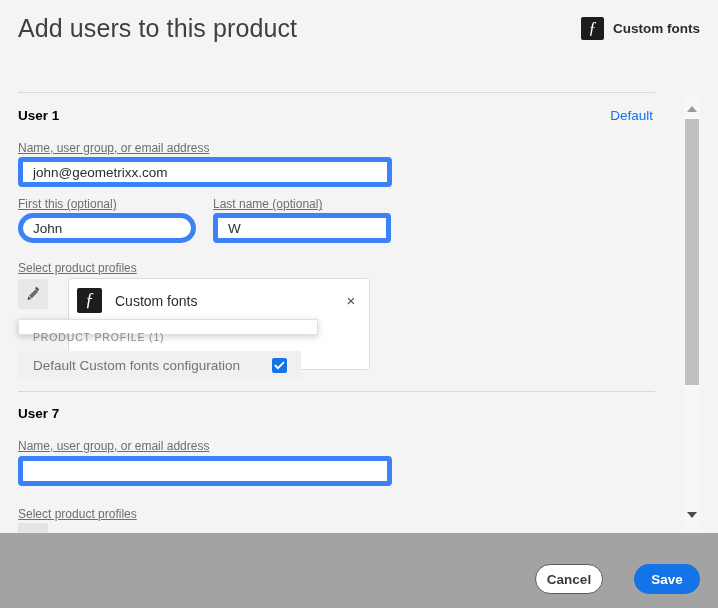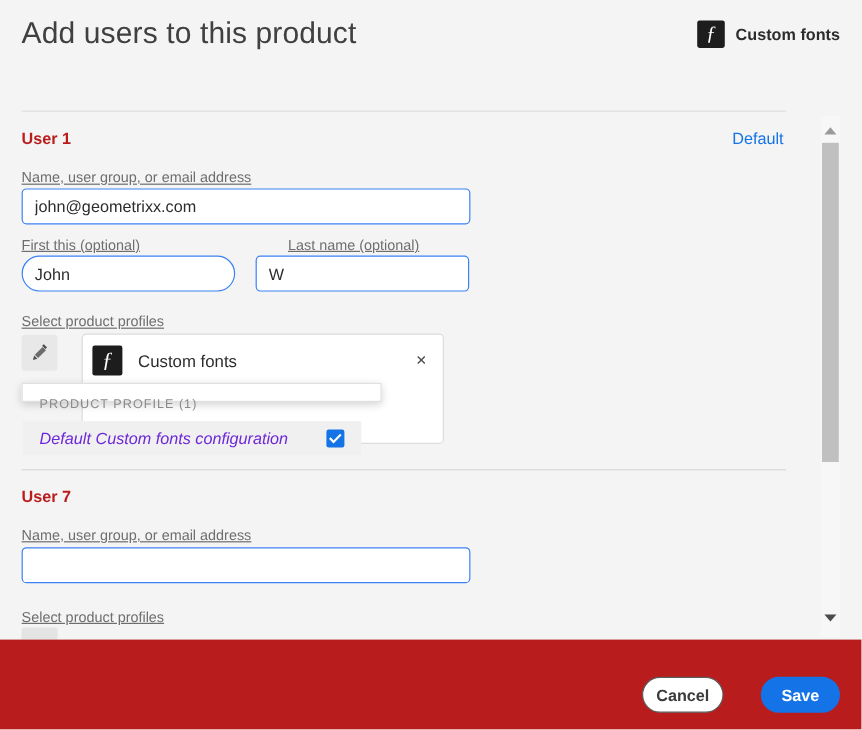--- a/index.html
+++ b/index.html
@@ -93,21 +93,21 @@
     background: #d8d8d8;
   }
   .divider.top { top: 0px; }
   .divider.mid { top: 299px; }
 
   .section-title {
     position: absolute;
     left: 18px;
     font-size: 13.5px;
     font-weight: bold;
-    color: #b91c1c;
+    color: #000000;
   }
   .remove-link {
     position: absolute;
     right: 65px;
     font-size: 13.5px;
     color: #1473e6;
     cursor: pointer;
     text-decoration: none;
   }
   .field-label {
@@ -115,21 +115,21 @@
     left: 18px;
     font-size: 12px;
     color: #6e6e6e;
     white-space: nowrap;
     text-decoration: underline;
   }
   .text-input {
     position: absolute;
     box-sizing: border-box;
     background: #ffffff;
-    border: 1px solid #3b82f6;
+    border: 5px solid #3b82f6;
     border-radius: 4px;
     height: 30px;
     font-family: "Liberation Sans", sans-serif;
     font-size: 13.5px;
     color: #2c2c2c;
     padding: 0 10px;
     outline: none;
   }
 
   
@@ -238,23 +238,22 @@
     height: 28px;
     background: #f0f0f0;
     display: flex;
     align-items: center;
     cursor: pointer;
   }
   .dropdown-option-label {
     position: absolute;
     left: 14px;
     font-size: 13.5px;
-    color: #6d28d9;
-    white-space: nowrap;
-    font-style: italic;
+    color: #737373;
+    white-space: nowrap;
   }
   .option-checkbox {
     position: absolute;
     left: 253px;
     width: 15px;
     height: 15px;
     background: #1473e6;
     border-radius: 2px;
     display: flex;
     align-items: center;
@@ -308,21 +307,21 @@
     cursor: pointer;
   }
 
   
   .footer {
     position: absolute;
     left: 0;
     bottom: 0;
     width: 718px;
     height: 75px;
-    background: #b91c1c;
+    background: #a3a3a3;
   }
   .btn {
     position: absolute;
     box-sizing: border-box;
     height: 30px;
     border-radius: 15px;
     font-family: "Liberation Sans", sans-serif;
     font-size: 13.5px;
     font-weight: bold;
     cursor: pointer;
@@ -368,21 +367,21 @@
 
   <div class="section-title" style="top:16px;">User 1</div>
   <a class="remove-link" style="top:16px;">Default</a>
 
   <div class="field-label" style="top:49px;">Name, user group, or email address</div>
   <input class="text-input" style="left: 18px; top: 65px; width: 374px;" value="john@geometrixx.com">
 
   <div class="field-label" style="top:105px;">First this (optional)</div>
   <input class="text-input" style="left: 18px; top: 121px; width: 178px; border-radius: 15px;" value="John">
 
-  <div class="field-label" style="left:213px; top:105px;margin-left:27px;">Last name (optional)</div>
+  <div class="field-label" style="left:213px; top:105px;">Last name (optional)</div>
   <input class="text-input" style="left: 213px; top: 121px; width: 178px;" value="W">
 
   <div class="field-label" style="top:169px;">Select product profiles</div>
 
   <button class="pencil-button" style="left:18px; top:187px;">
     <span>
       <svg width="15" height="15" viewBox="0 0 16 16" aria-hidden="true">
         <path d="M11.2 1.9l2.9 2.9-1.5 1.5-2.9-2.9z" fill="#4b4b4b"></path>
         <path d="M10.2 4.4l2.9 2.9-7 7-2.9-2.9z" fill="#6b6b6b"></path>
         <path d="M2.6 12.1l2.9 2.9-3.9 1z" fill="#4b4b4b"></path>

